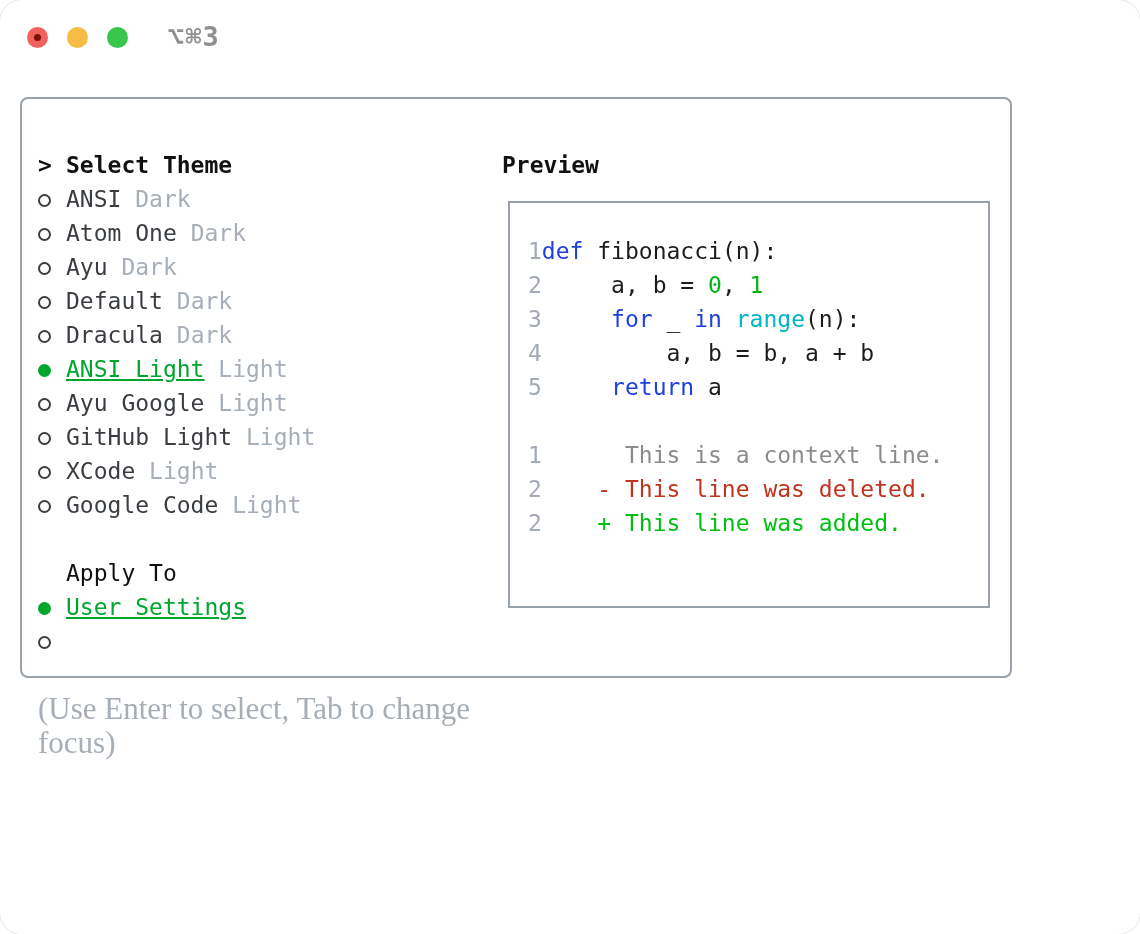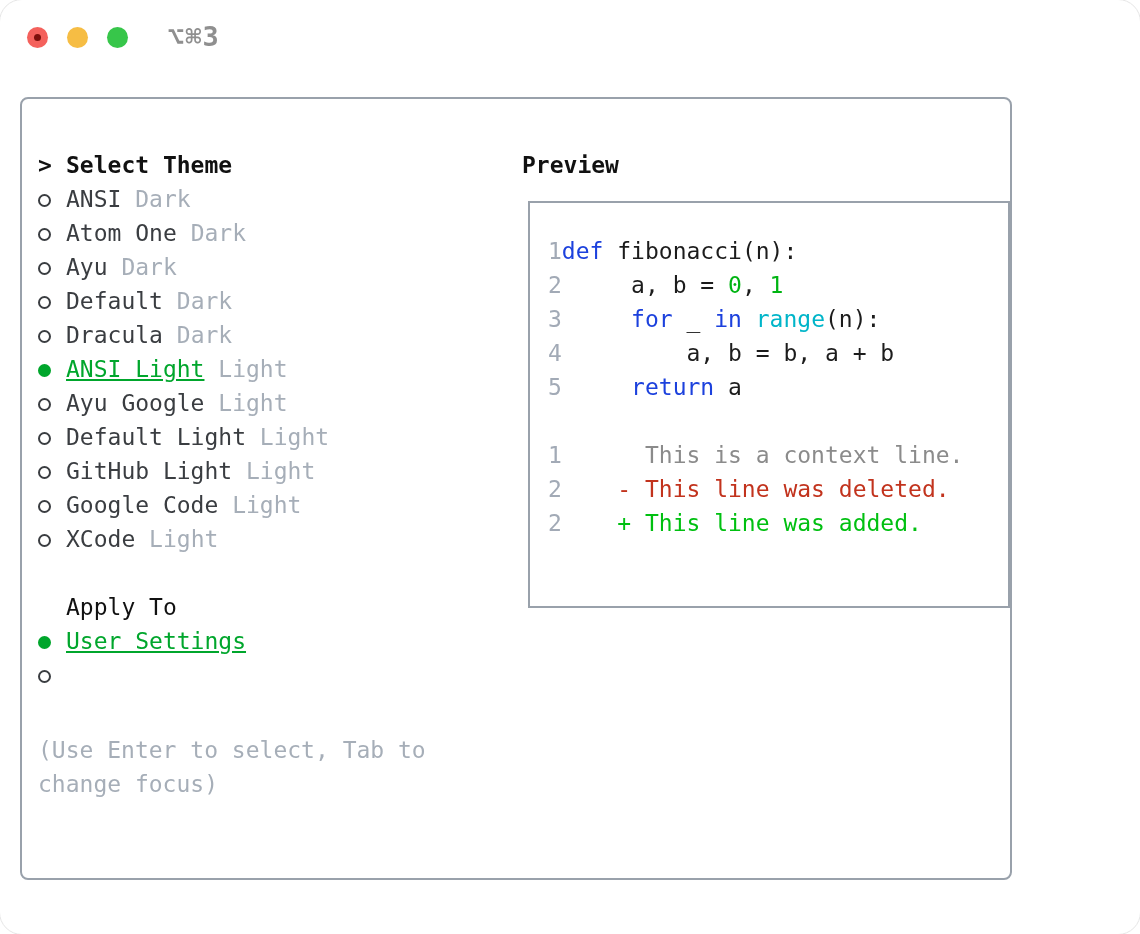--- a/index.html
+++ b/index.html
@@ -19,40 +19,40 @@
   .tl.red    { background:var(--traffic-red); }
   .tl.yellow { background:var(--traffic-yellow); }
   .tl.green  { background:var(--traffic-green); }
   .tl.red .dot { position:absolute; left:7px; top:7px; width:7px; height:7px;
                  border-radius:50%; background:var(--traffic-red-dot); }
   .shortcut { position:absolute; left:168px; top:21px; font-size:27px; font-weight:bold;
               color:var(--shortcut-gray); letter-spacing:1px; }
 
   
   .main-box {
-    position:absolute; left:20px; top:97px; width:992px; height:783px;
+    position:absolute; left:20px; top:97px; width:992px; height:581px;
     border:2px solid var(--panel-border); border-radius:8px; background:#fff;
-    display:flex; padding:49px 0 0 16px;justify-content:space-between;
+    display:flex; padding:49px 0 0 16px;
   }
   .row { white-space:pre; line-height:34px; height:34px; font-size:23px; color:var(--label-dark); }
   .row.blank { height:34px; }
   .marker { display:inline-block; width:28px; }
   .arrow { font-weight:bold; color:var(--heading-black); }
   .circle { display:inline-block; width:13px; height:13px; border:2px solid var(--label-dark);
             border-radius:50%; position:relative; top:0px; }
   .selected .circle { background:var(--accent-green); border-color:var(--accent-green); }
   .selected .name { color:var(--accent-green);text-decoration:underline; }
   .title-text { font-weight:bold; color:var(--heading-black); }
   .name { color:var(--label-dark); }
   .suffix { color:var(--muted-gray); margin-left:1ch; }
   .apply-title-text { color:var(--heading-black); }
 
   .left-col { width:464px; flex:none; }
-  .help { margin-top:7px; width:436px; font-size:23px; line-height:34px;
-          color:var(--muted-gray); white-space:normal; word-break:normal; }
+  .help { margin-top:0; width:436px; font-size:31px; line-height:34px;
+          color:var(--muted-gray); white-space:normal; word-break:normal;font-family:Liberation Serif, serif; }
 
   
   .right-col { flex:none; }
   .preview-box {
     margin-left:6px; margin-top:19px; width:482px; height:407px;
     border:2px solid var(--panel-border); background:#fff;
     padding:31px 0 0 18px; overflow:hidden;
   }
   .pline { white-space:pre; font-size:23px; line-height:34px; height:34px; }
   .lnum    { color:var(--line-number-gray); }
@@ -86,24 +86,23 @@
       <div class="row"><span class="marker arrow">&gt;</span><span class="title-text">Select Theme</span></div>
 
       <div id="theme-list">
           <div class="row theme-item"><span class="marker"><span class="circle"></span></span><span class="name">ANSI</span><span class="suffix">Dark</span></div>
           <div class="row theme-item"><span class="marker"><span class="circle"></span></span><span class="name">Atom One</span><span class="suffix">Dark</span></div>
           <div class="row theme-item"><span class="marker"><span class="circle"></span></span><span class="name">Ayu</span><span class="suffix">Dark</span></div>
           <div class="row theme-item"><span class="marker"><span class="circle"></span></span><span class="name">Default</span><span class="suffix">Dark</span></div>
           <div class="row theme-item"><span class="marker"><span class="circle"></span></span><span class="name">Dracula</span><span class="suffix">Dark</span></div>
           <div class="row theme-item selected"><span class="marker"><span class="circle"></span></span><span class="name">ANSI Light</span><span class="suffix">Light</span></div>
           <div class="row theme-item"><span class="marker"><span class="circle"></span></span><span class="name">Ayu Google</span><span class="suffix">Light</span></div>
-          <div class="row theme-item"><span class="marker"><span class="circle"></span></span><span class="name">Default Light</span><span class="suffix">Light</span></div>
           <div class="row theme-item"><span class="marker"><span class="circle"></span></span><span class="name">GitHub Light</span><span class="suffix">Light</span></div>
+          <div class="row theme-item"><span class="marker"><span class="circle"></span></span><span class="name">XCode</span><span class="suffix">Light</span></div>
           <div class="row theme-item"><span class="marker"><span class="circle"></span></span><span class="name">Google Code</span><span class="suffix">Light</span></div>
-          <div class="row theme-item"><span class="marker"><span class="circle"></span></span><span class="name">XCode</span><span class="suffix">Light</span></div>
         </div>
 
       <div class="row blank"></div>
       <div class="row"><span class="marker"></span><span class="apply-title-text">Apply To</span></div>
 
       <div id="apply-list">
           <div class="row apply-item selected"><span class="marker"><span class="circle"></span></span><span class="name">User Settings</span></div>
           <div class="row apply-item"><span class="marker"><span class="circle"></span></span></div>
         </div>
 

